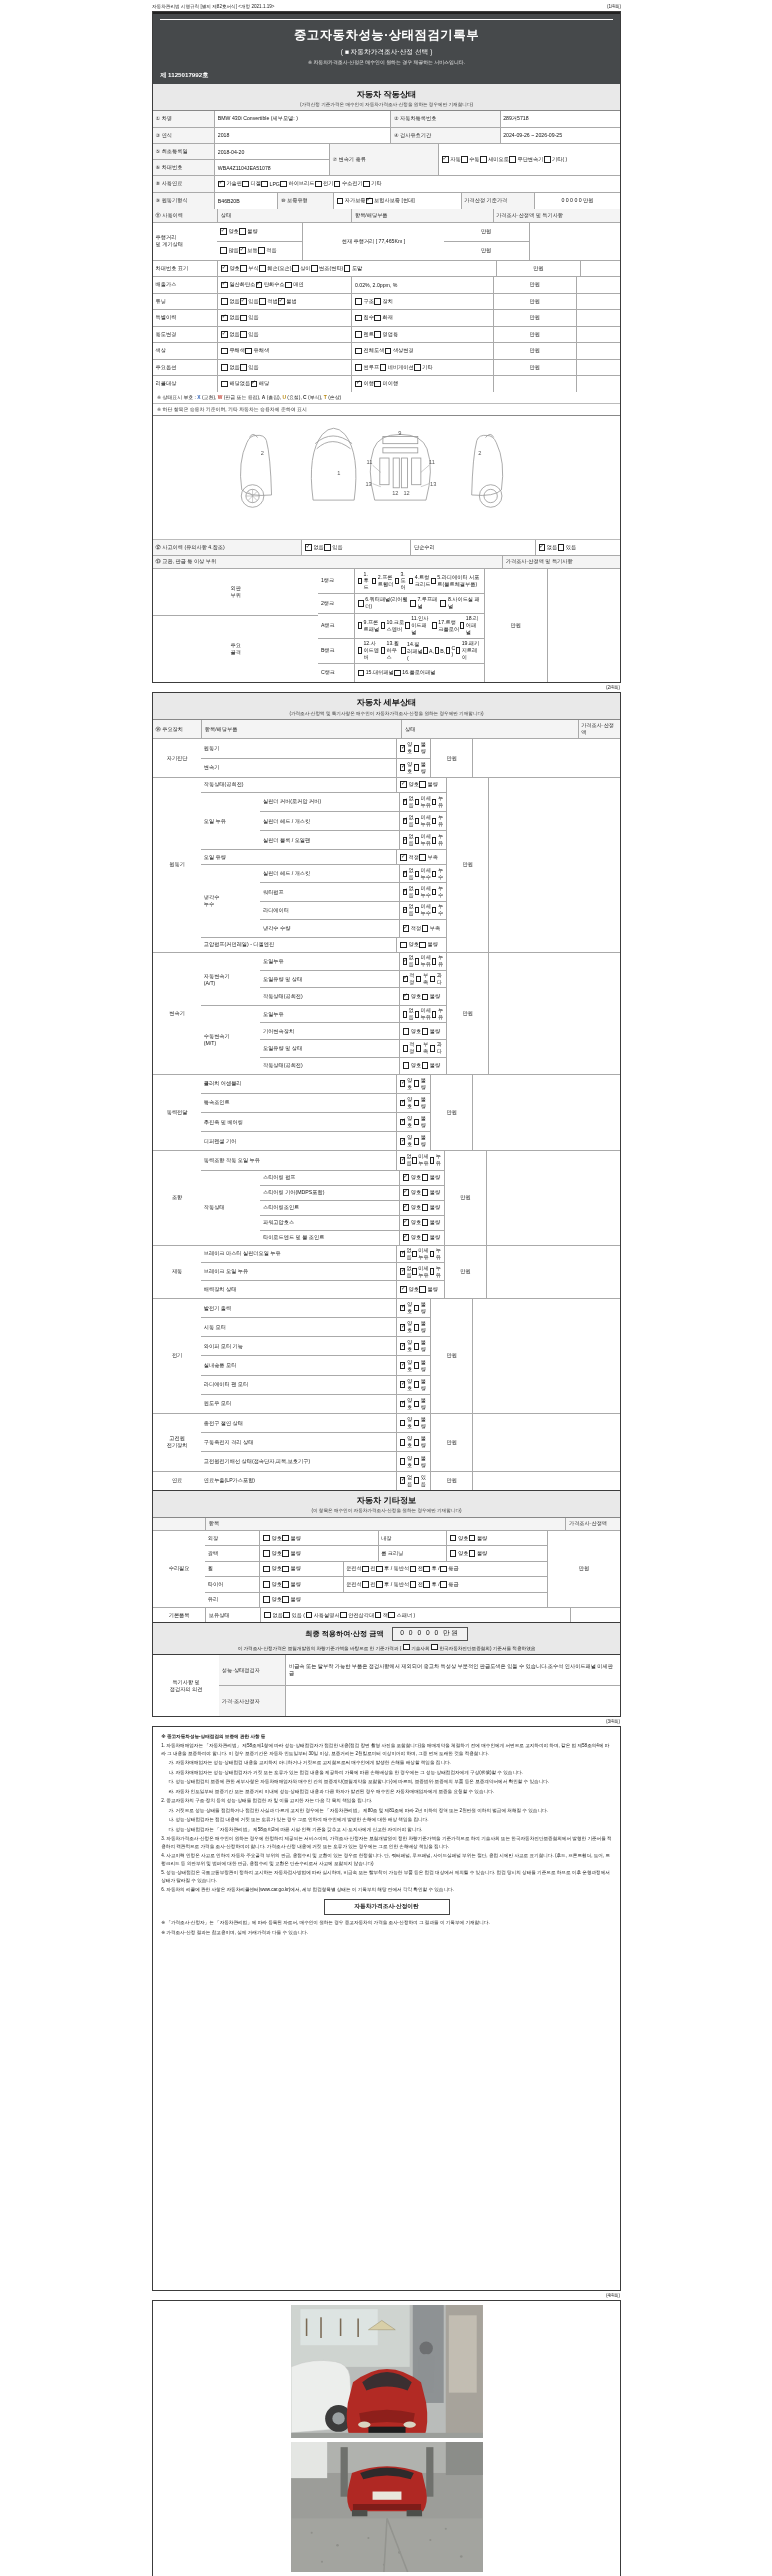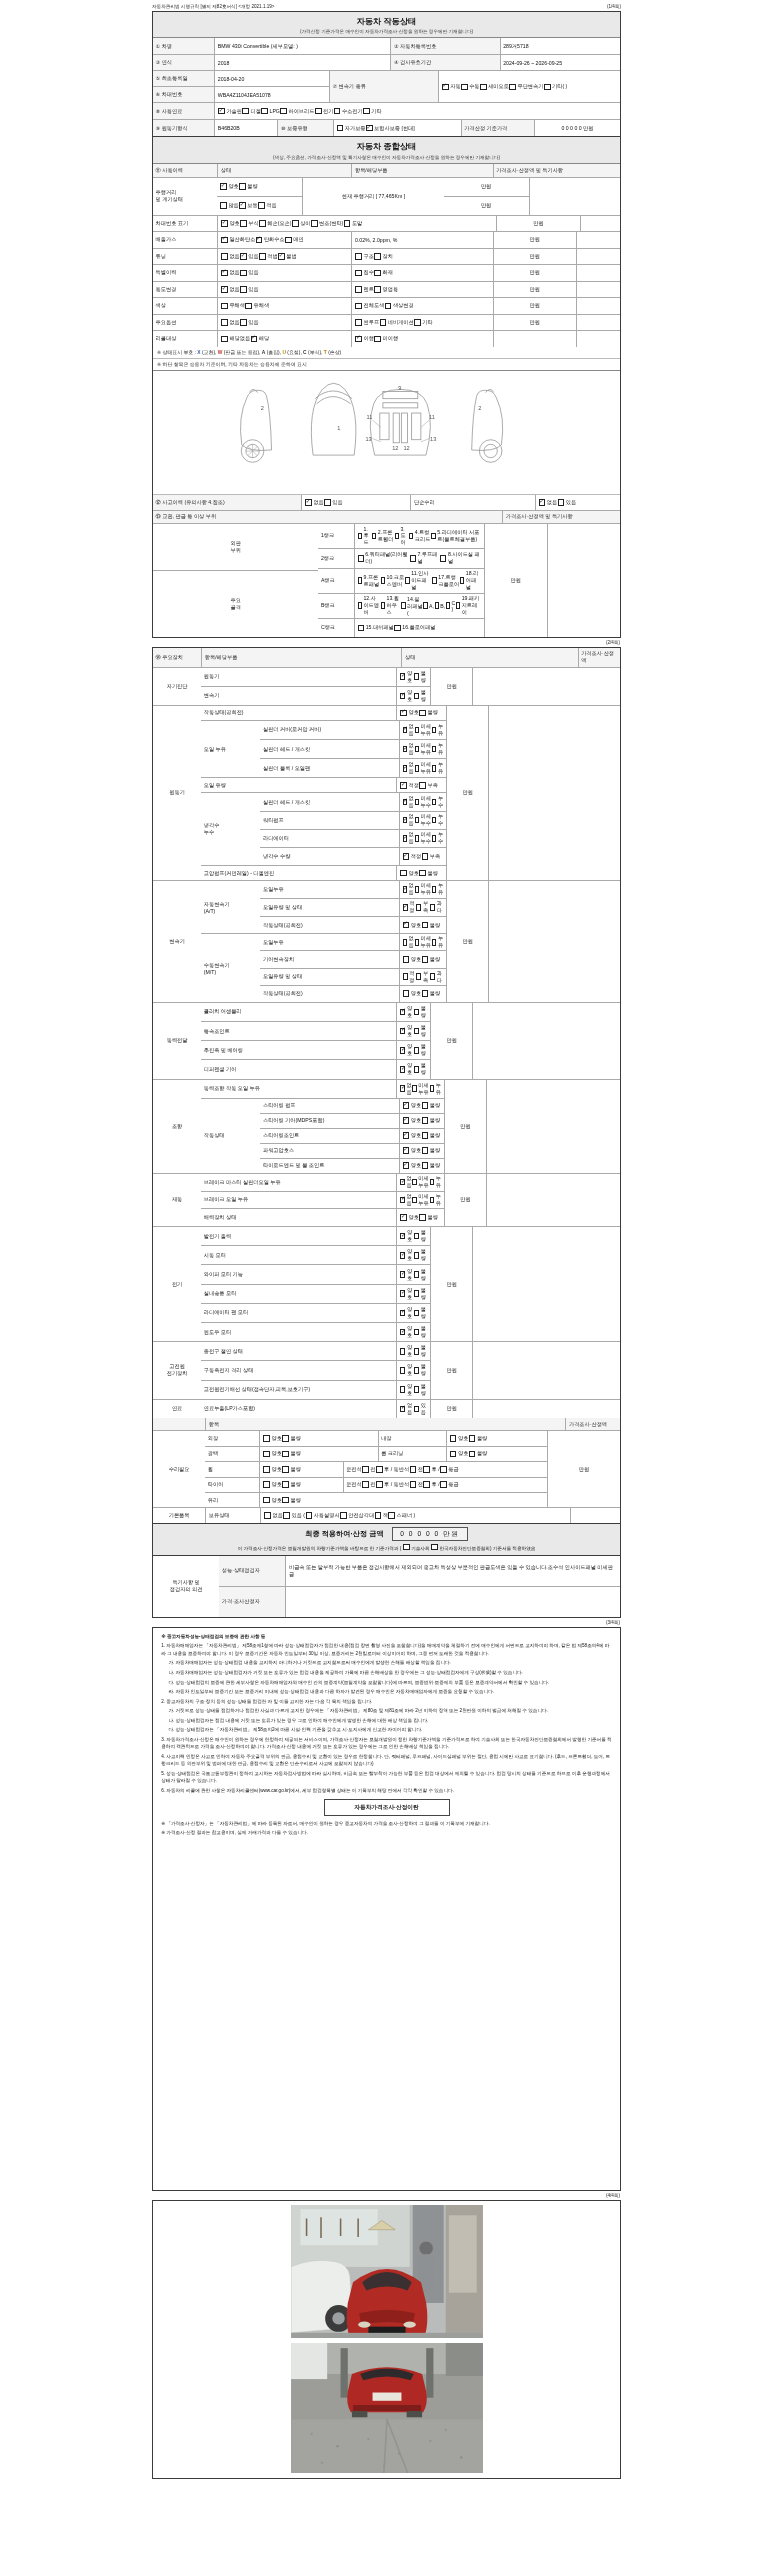--- a/index.html
+++ b/index.html
@@ -46,20 +46,27 @@
 </head>
 <body>
 
 <div class="page">
   <div class="meta-row">
     <span>자동차관리법 시행규칙 [별지 제82호서식] &lt;개정 2021.1.19&gt;</span>
     <span>(1/4쪽)</span>
   </div>
 
   <div class="box">
+    <div class="titleband">
+      <div class="rule"></div>
+      <div class="t-main">중고자동차성능·상태점검기록부</div>
+      <div class="t-sub">( ■ 자동차가격조사·산정 선택 )</div>
+      <div class="t-note">※ 자동차가격조사·산정은 매수인이 원하는 경우 제공하는 서비스입니다.</div>
+      <div class="t-docno">제 1125017992호</div>
+    </div>
 
     <div class="sec-h">
       <div class="st">자동차 작동상태</div>
       <div class="ss">(가격산정 기준가격은 매수인이 자동차가격조사·산정을 원하는 경우에만 기재합니다)</div>
     </div>
     <div class="tbl" id="basic-table">
         <div class="tr" style="min-height: 15.5px;">
           <div class="td hd" style="width: 56px;">① 차명</div>
           <div class="td" style="width: 170px;">BMW 430i Convertible (세부모델: )</div>
           <div class="td hd" style="width: 103px;">② 자동차등록번호</div>
@@ -92,24 +99,20 @@
         <div class="tr" style="min-height: 16.5px;">
           <div class="td hd" style="width: 56px;">⑨ 원동기형식</div>
           <div class="td" style="width: 57px;">B46B20B</div>
           <div class="td hd" style="width: 49px;">⑩ 보증유형</div>
           <div class="td" style="width: 122px;"><span class="cb"></span>자가보증 <span class="cb on"></span>보험사보증 [현대]</div>
           <div class="td hd" style="width: 67px;">가격산정 기준가격</div>
           <div class="td cen" style="flex: 1 1 0%;">0 0 0 0 0 만원</div>
         </div>
       </div>
 
-    <div class="sec-h" style="border-top:1px solid #3c3c3c;">
-      <div class="st">자동차 종합상태</div>
-      <div class="ss">(색상, 주요옵션, 가격조사·산정액 및 특기사항은 매수인이 자동차가격조사·산정을 원하는 경우에만 기재합니다)</div>
-    </div>
     <div class="tbl" id="overall-table">
         <div class="tr" style="min-height: 12.4px;">
           <div class="td hd" style="width: 59px;">⑪ 사용이력</div>
           <div class="td hd" style="width: 128px;">상태</div>
           <div class="td hd" style="width: 135px;">항목/해당부품</div>
           <div class="td hd" style="flex: 1 1 0%;">가격조사·산정액 및 특기사항</div>
         </div>
         <div class="tr" style="min-height: 37px;">
           <div class="td" style="width: 59px;">주행거리<br>및 계기상태</div>
           <div class="stk" style="width: 128px;">
@@ -273,20 +276,24 @@
           </div>
           <div class="td cen" style="width: 57px;">만원</div>
           <div class="td" style="width: 67px;"></div>
         </div>
       </div>
   </div>
 
   <div class="marker">(2/4쪽)</div>
 
   <div class="box">
+    <div class="sec-h">
+      <div class="st">자동차 세부상태</div>
+      <div class="ss">(가격조사·산정액 및 특기사항은 매수인이 자동차가격조사·산정을 원하는 경우에만 기재합니다)</div>
+    </div>
     <div class="tbl" id="detail-table">
         <div class="tr" style="min-height: 13.4px;">
           <div class="td hd" style="width: 43px;">⑭ 주요장치</div>
           <div class="td hd" style="width: 194px;">항목/해당부품</div>
           <div class="td hd" style="width: 170px;">상태</div>
           <div class="td hd" style="flex: 1 1 0%;">가격조사·산정액</div>
         </div>
         <div class="tr">
           <div class="td cen" style="width: 43px;">자기진단</div>
           <div class="stk" style="width: 364px;">
@@ -538,20 +545,24 @@
             <div class="tr2" style="min-height: 14px;">
               <div class="td" style="width: 190px;">연료누출(LP가스포함)</div>
               <div class="td" style="flex: 1 1 0%;"><span class="cb on"></span>없음 <span class="cb"></span>있음</div>
             </div>
           </div>
           <div class="td cen" style="width: 36px;">만원</div>
           <div class="stk" style="flex: 1 1 0%; border-left: 0.5px solid rgb(170, 170, 170);"></div>
         </div>
       </div>
 
+    <div class="sec-h" style="border-top:1px solid #3c3c3c;">
+      <div class="st">자동차 기타정보</div>
+      <div class="ss">(이 항목은 매수인이 자동차가격조사·산정을 원하는 경우에만 기재합니다)</div>
+    </div>
     <div class="tbl" id="etc-table">
         <div class="tr" style="min-height: 12.4px;">
           <div class="td hd" style="width: 47px;"></div>
           <div class="td hd" style="width: 354px;">항목</div>
           <div class="td hd" style="flex: 1 1 0%;">가격조사·산정액</div>
         </div>
         <div class="tr">
           <div class="td cen" style="width: 47px;">수리필요</div>
           <div class="stk" style="width: 354px;">
             <div class="tr2" style="min-height: 14.4px;">

